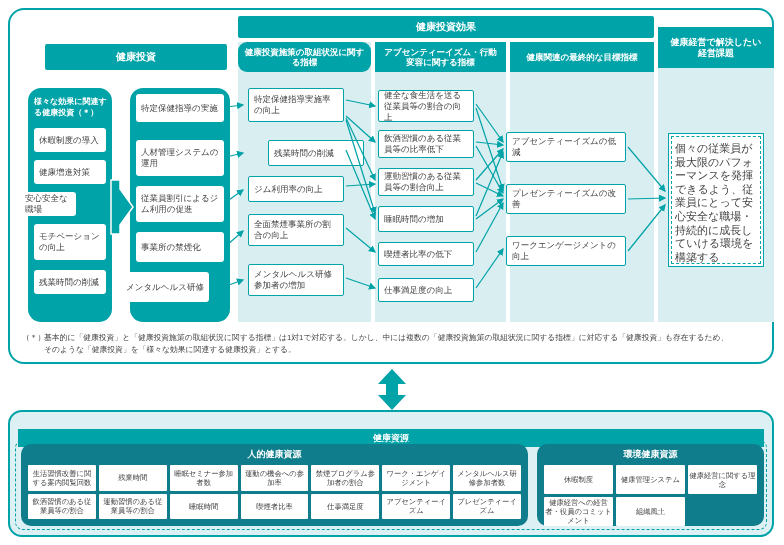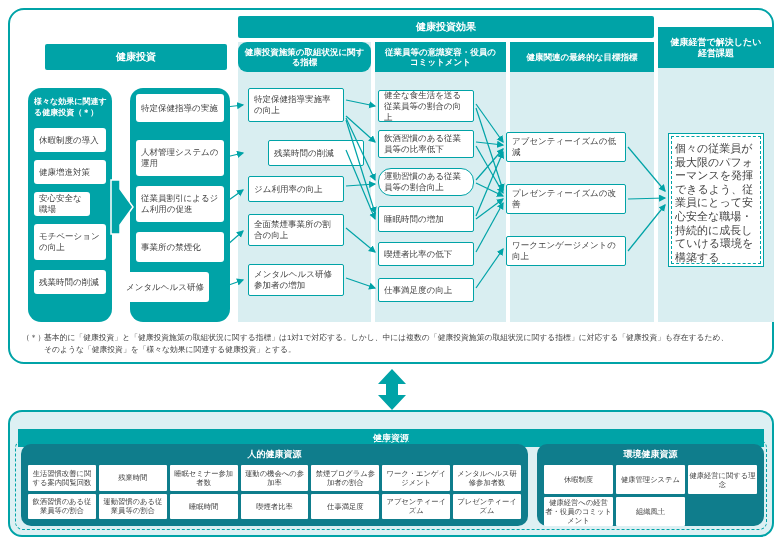--- a/index.html
+++ b/index.html
@@ -45,48 +45,48 @@
   <div class="abs panel" style="left:8px;top:8px;width:766px;height:356px;"></div>
 
   <div class="abs strip" style="left:238px;top:42px;width:133px;height:280px;"></div>
   <div class="abs strip" style="left:375px;top:42px;width:131px;height:280px;"></div>
   <div class="abs strip" style="left:510px;top:42px;width:144px;height:280px;"></div>
   <div class="abs strip" style="left:658px;top:68px;width:116px;height:254px;"></div>
 
   <div class="abs teal hdr" style="left:45px;top:44px;width:182px;height:26px;font-size:10px;font-weight:bold;border-radius:2px;">健康投資</div>
   <div class="abs teal hdr" style="left:238px;top:16px;width:416px;height:22px;font-size:10px;font-weight:bold;border-radius:2px;">健康投資効果</div>
   <div class="abs teal hdr subhdr" style="left:238px;top:42px;width:133px;height:30px;padding:0 6px;border-radius:9px;">健康投資施策の取組状況に関する指標</div>
-  <div class="abs teal hdr subhdr" style="left:375px;top:42px;width:131px;height:30px;padding:0 8px;">従業員等の意識変容・役員のコミットメント</div>
+  <div class="abs teal hdr subhdr" style="left:375px;top:42px;width:131px;height:30px;padding:0 8px;">アブセンティーイズム・行動変容に関する指標</div>
   <div class="abs teal hdr subhdr" style="left:510px;top:42px;width:144px;height:30px;padding:12px 6px;">健康関連の最終的な目標指標</div>
   <div class="abs teal hdr subhdr" style="left:658px;top:27px;width:116px;height:41px;padding:0 10px;font-size:9px;">健康経営で解決したい経営課題</div>
 
   <div class="abs container-teal" style="left:28px;top:88px;width:84px;height:234px;"></div>
   <div class="abs" style="left:34px;top:96px;width:74px;font-size:8px;line-height:11px;color:#fff;font-weight:bold;">様々な効果に関連する健康投資（＊）</div>
   <div class="abs fbox" style="left:34px;top:128px;width:72px;height:24px;">休暇制度の導入</div>
   <div class="abs fbox" style="left:34px;top:160px;width:72px;height:24px;">健康増進対策</div>
-  <div class="abs fbox" style="left:34px;top:192px;width:56px;height:24px;">安心安全な職場</div>
+  <div class="abs fbox" style="left:20px;top:192px;width:56px;height:24px;">安心安全な職場</div>
   <div class="abs fbox" style="left:34px;top:224px;width:72px;height:36px;">モチベーションの向上</div>
   <div class="abs fbox" style="left:34px;top:270px;width:72px;height:24px;">残業時間の削減</div>
 
   <div class="abs container-teal" style="left:130px;top:88px;width:100px;height:234px;"></div>
   <div class="abs fbox" style="left:136px;top:94px;width:88px;height:28px;">特定保健指導の実施</div>
   <div class="abs fbox" style="left:136px;top:140px;width:88px;height:36px;">人材管理システムの運用</div>
   <div class="abs fbox" style="left:136px;top:186px;width:88px;height:36px;">従業員割引によるジム利用の促進</div>
   <div class="abs fbox" style="left:136px;top:232px;width:88px;height:30px;">事業所の禁煙化</div>
   <div class="abs fbox" style="left:121px;top:272px;width:88px;height:30px;">メンタルヘルス研修</div>
 
   <div class="abs wbox" style="left:248px;top:88px;width:96px;height:34px;">特定保健指導実施率の向上</div>
   <div class="abs wbox" style="left:248px;top:140px;width:96px;height:26px;margin-left:20px;">残業時間の削減</div>
   <div class="abs wbox" style="left:248px;top:176px;width:96px;height:26px;">ジム利用率の向上</div>
   <div class="abs wbox" style="left:248px;top:214px;width:96px;height:32px;">全面禁煙事業所の割合の向上</div>
   <div class="abs wbox" style="left:248px;top:264px;width:96px;height:32px;">メンタルヘルス研修参加者の増加</div>
 
   <div class="abs wbox" style="left:378px;top:90px;width:96px;height:32px;">健全な食生活を送る従業員等の割合の向上</div>
   <div class="abs wbox" style="left:378px;top:130px;width:96px;height:28px;">飲酒習慣のある従業員等の比率低下</div>
-  <div class="abs wbox" style="left:378px;top:168px;width:96px;height:28px;border-radius:13px;">運動習慣のある従業員等の割合向上</div>
+  <div class="abs wbox" style="left:378px;top:168px;width:96px;height:28px;">運動習慣のある従業員等の割合向上</div>
   <div class="abs wbox" style="left:378px;top:206px;width:96px;height:26px;">睡眠時間の増加</div>
   <div class="abs wbox" style="left:378px;top:242px;width:96px;height:24px;">喫煙者比率の低下</div>
   <div class="abs wbox" style="left:378px;top:278px;width:96px;height:24px;">仕事満足度の向上</div>
 
   <div class="abs wbox" style="left:506px;top:132px;width:120px;height:30px;">アブセンティーイズムの低減</div>
   <div class="abs wbox" style="left:506px;top:184px;width:120px;height:30px;">プレゼンティーイズムの改善</div>
   <div class="abs wbox" style="left:506px;top:236px;width:120px;height:30px;">ワークエンゲージメントの向上</div>
 
   <div class="abs goalbox" style="left:668px;top:133px;width:96px;height:134px;">個々の従業員が最大限のパフォーマンスを発揮できるよう、従業員にとって安心安全な職場・持続的に成長していける環境を構築する</div>
 

